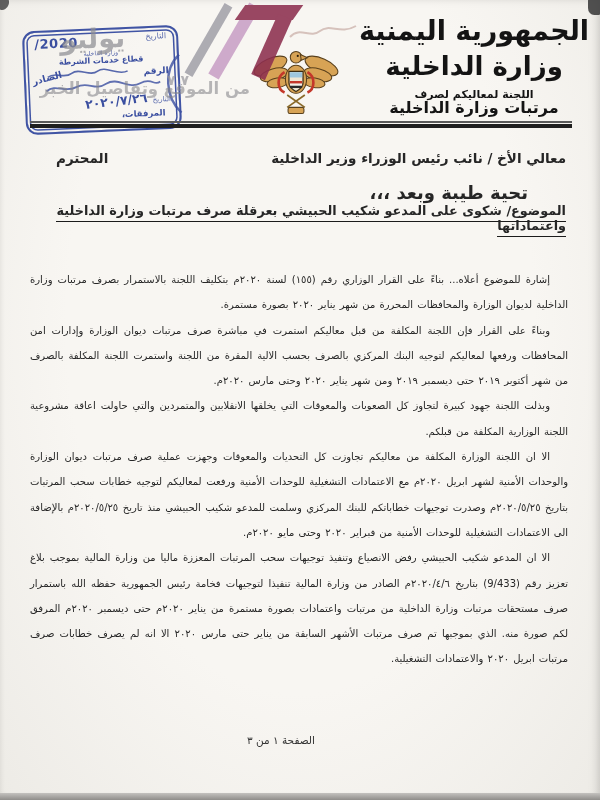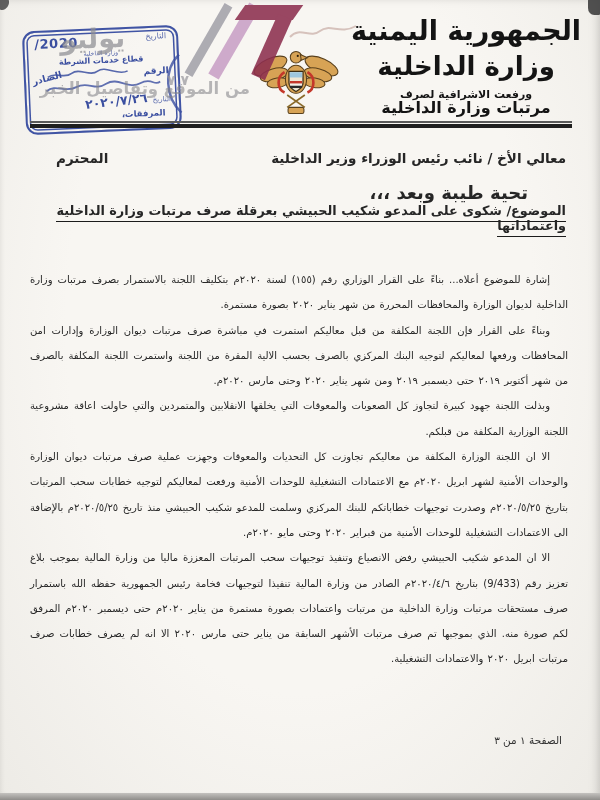--- a/index.html
+++ b/index.html
@@ -42,37 +42,37 @@
   .wm-site{position:absolute;left:-22px;top:79px;width:272px;direction:rtl;white-space:nowrap;font-size:16.5px;font-weight:bold;color:#85858a;opacity:.58;letter-spacing:.5px;z-index:5;}
   .logo7{position:absolute;left:188px;top:-2px;width:122px;height:96px;z-index:3;opacity:.88;}
   .logo7 .s1{position:absolute;left:16px;top:2px;width:9px;height:80px;background:#a3a2aa;transform:rotate(30deg);}
   .logo7 .s2{position:absolute;left:40px;top:2px;width:12px;height:82px;background:#c9a0c6;transform:rotate(30deg);}
   .logo7 .bar{position:absolute;left:52px;top:7px;width:58px;height:15px;background:#8d2f4f;transform:skewX(-35deg);}
   .logo7 .stem{position:absolute;left:76px;top:16px;width:15px;height:66px;background:#8d2f4f;transform:rotate(24deg);}
   .bism{position:absolute;left:288px;top:22px;opacity:.55;}
   
   .emblem{position:absolute;left:252px;top:42px;z-index:2;}
   
-  .hdr{position:absolute;top:14px;right:18px;width:232px;text-align:center;direction:rtl;color:#141414;z-index:4;}
+  .hdr{position:absolute;top:14px;right:10px;width:232px;text-align:center;direction:rtl;color:#141414;z-index:4;}
   .hdr .t1{font-size:27px;font-weight:900;transform:scaleY(1.04);line-height:34px;}
   .hdr .t2{font-size:26px;font-weight:900;letter-spacing:1px;line-height:34px;margin-top:1px;}
   .hdr .c1{font-size:11px;font-weight:bold;margin-top:5px;line-height:13px;}
   .hdr .c2{font-size:16px;font-weight:bold;line-height:14px;}
   .divider-thin{position:absolute;top:121px;left:30px;right:28px;height:2px;background:#5a5a5a;z-index:6;}
   .divider-thick{position:absolute;top:124px;left:30px;right:28px;height:4px;background:#1f1f1f;z-index:6;}
   
   .greet{position:absolute;top:150px;left:30px;right:34px;display:flex;direction:rtl;justify-content:space-between;align-items:flex-start;font-weight:bold;font-size:13.5px;}
   .greet .hon{margin-left:26px;}
   .salut{position:absolute;top:182px;right:72px;direction:rtl;font-weight:bold;font-size:18px;}
   .subj1{position:absolute;top:203px;left:30px;right:34px;direction:rtl;text-align:right;font-weight:bold;font-size:12.8px;}
   .subj1 span,.subj2 span{border-bottom:1.6px solid #1c1c1c;padding-bottom:2.5px;}
   .subj2{position:absolute;top:241px;right:250px;direction:rtl;font-weight:bold;font-size:12.8px;}
   .bodytext{position:absolute;top:267px;left:30px;right:32px;direction:rtl;text-align:justify;}
   .bodytext p{margin:0;font-size:10px;line-height:25.3px;text-indent:18px;word-spacing:1px;}
-  .pagenum{position:absolute;top:734px;left:0;right:38px;font-size:10.5px;color:#333;direction:rtl;}
+  .pagenum{position:absolute;top:734px;left:0;right:38px;text-align:center;font-size:10.5px;color:#333;direction:rtl;}
 </style>
 </head>
 <body>
 
 <div class="page">
 
   <div class="mark-tl"></div>
   <div class="mark-tr"></div>
   <div class="bottom-edge"></div>
 
@@ -144,21 +144,21 @@
     <g stroke="#8a6a2a" stroke-width="2">
       <line x1="40" y1="60" x2="60" y2="74"></line>
       <line x1="60" y1="60" x2="40" y2="74"></line>
     </g>
     <rect x="41" y="74" width="18" height="7" rx="2" fill="#d7a355" stroke="#59401c" stroke-width="1.2"></rect>
   </svg>
 
   <div class="hdr">
     <div class="t1">الجمهورية اليمنية</div>
     <div class="t2">وزارة الداخلية</div>
-    <div class="c1">ورفعت الاشرافية لصرف</div>
+    <div class="c1">اللجنة لمعاليكم لصرف</div>
     <div class="c2">مرتبات وزارة الداخلية</div>
   </div>
   <div class="divider-thin"></div>
   <div class="divider-thick"></div>
 
   <div class="greet">
     <span>معالي  الأخ / نائب رئيس الوزراء وزير الداخلية</span>
     <span class="hon">المحترم</span>
   </div>
   <div class="salut">تحية طيبة وبعد ،،،</div>

